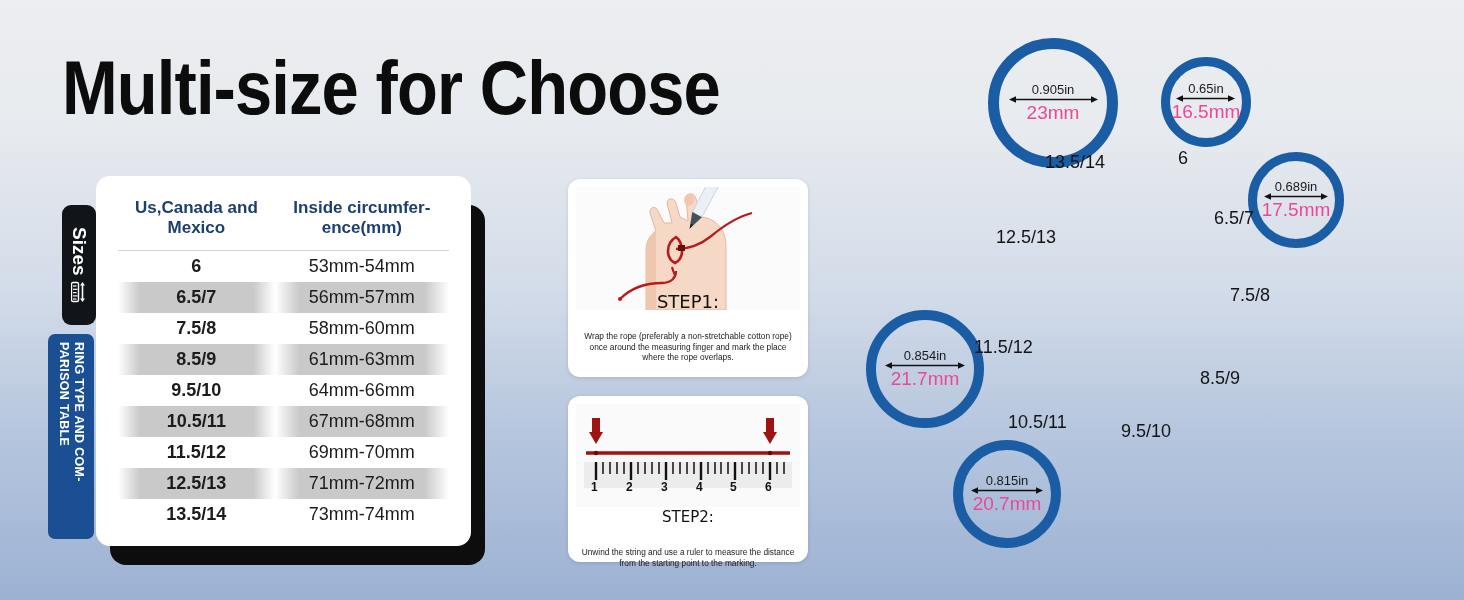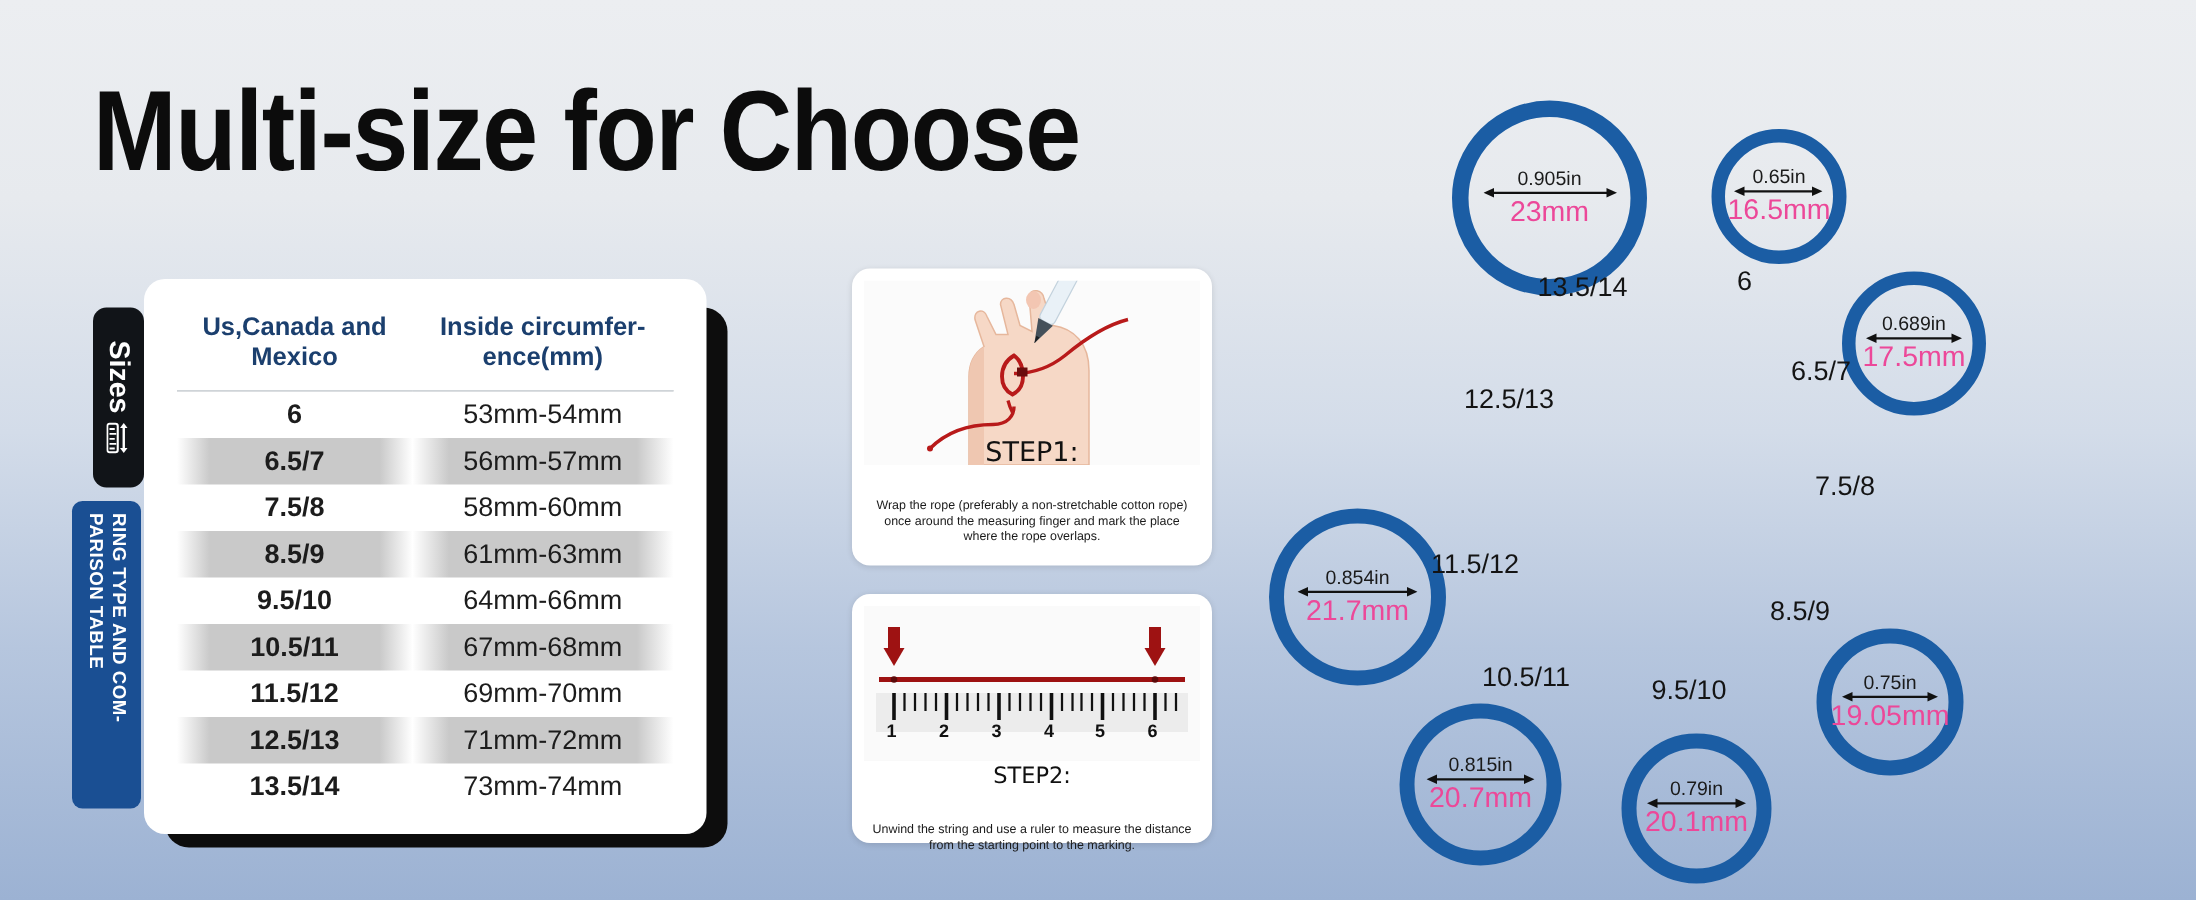--- a/index.html
+++ b/index.html
@@ -43,21 +43,21 @@
     font-size:12.5px; line-height:15px; letter-spacing:0.3px;
     text-align:left; height:190px;
   }
 
   
   #table-shadow {
     position:absolute; left:110px; top:205px; width:375px; height:360px;
     background:#0d0d0d; border-radius:16px;
   }
   #table-card {
-    position:absolute; left:96px; top:186px; width:375px; height:370px;
+    position:absolute; left:96px; top:176px; width:375px; height:370px;
     background:#fff; border-radius:14px; padding:16px 22px 10px 22px;
   }
   #size-table { width:100%; border-collapse:collapse; }
   #size-table th {
     color:#1b3f6e; font-size:17px; font-weight:bold; line-height:20px;
     padding:6px 2px 12px 2px; text-align:center;
     border-bottom:1px solid #cfd4d8;
   }
   #size-table td {
     font-size:18px; color:#1c1c1c; text-align:center;
@@ -76,21 +76,21 @@
   #step1-card { left:568px; top:179px; width:240px; height:198px; padding:8px; }
   #step2-card { left:568px; top:396px; width:240px; height:166px; padding:8px; }
   .step-photo { position:relative; width:100%; height:123px; overflow:hidden;
     background:linear-gradient(to bottom,#fdfdfd,#f2f2f2); }
   .step-label { text-align:center; font-size:15px; color:#111; margin-top:1px;
     font-family:"DejaVu Sans", sans-serif; }
   .step-caption { text-align:center; font-size:8.3px; color:#1a1a1a; line-height:10.5px;
     margin-top:21px; padding:0 2px; }
 
   
-  #rings { position:absolute; left:828px; top:0; width:604px; height:432px;margin-top:29px; }
+  #rings { position:absolute; left:848px; top:0; width:604px; height:432px; }
   .ring {
     position:absolute; border-radius:50%;
     border-style:solid; border-color:#1b5da4;
     display:flex; flex-direction:column; align-items:center; justify-content:center;
   }
   .ring .dimbox { display:flex; flex-direction:column; align-items:center; line-height:1.05; }
   .ring .in { font-size:13px; color:#1a1a1a; }
   .ring .mm { font-size:19px; color:#ec4899; }
   .ring .arrow { position:relative; height:7px; display:block; }
   .ring .arrow svg { display:block; }
@@ -329,55 +329,29 @@
           <svg width="80" height="7" viewBox="0 0 80 7">
             <line x1="5" y1="3.5" x2="75" y2="3.5" stroke="#111" stroke-width="1.5"></line>
             <path d="M0 3.5 L7 0.3 L7 6.7 Z" fill="#111"></path>
             <path d="M80 3.5 L73 0.3 L73 6.7 Z" fill="#111"></path>
           </svg>
         </span>
         <span class="mm">21.7mm</span>
       </div>
     </div>
     <div class="ring-label" style="left: 126px; top: 337px;">11.5/12</div>
-    <div class="ring" style="left: 383px; top: 390px; width: 98px; height: 98px; border-width: 10px;">
-      <div class="dimbox">
-        <span class="in">0.75in</span>
-        <span class="arrow">
-          <svg width="64" height="7" viewBox="0 0 64 7">
-            <line x1="5" y1="3.5" x2="59" y2="3.5" stroke="#111" stroke-width="1.5"></line>
-            <path d="M0 3.5 L7 0.3 L7 6.7 Z" fill="#111"></path>
-            <path d="M64 3.5 L57 0.3 L57 6.7 Z" fill="#111"></path>
-          </svg>
-        </span>
-        <span class="mm">19.05mm</span>
-      </div>
-    </div>
     <div class="ring-label" style="left: 352px; top: 368px;">8.5/9</div>
     <div class="ring" style="left: 105px; top: 440px; width: 108px; height: 108px; border-width: 10px;">
       <div class="dimbox">
         <span class="in">0.815in</span>
         <span class="arrow">
           <svg width="72" height="7" viewBox="0 0 72 7">
             <line x1="5" y1="3.5" x2="67" y2="3.5" stroke="#111" stroke-width="1.5"></line>
             <path d="M0 3.5 L7 0.3 L7 6.7 Z" fill="#111"></path>
             <path d="M72 3.5 L65 0.3 L65 6.7 Z" fill="#111"></path>
           </svg>
         </span>
         <span class="mm">20.7mm</span>
       </div>
     </div>
     <div class="ring-label" style="left: 160px; top: 412px;">10.5/11</div>
-    <div class="ring" style="left: 253px; top: 460px; width: 100px; height: 100px; border-width: 10px;">
-      <div class="dimbox">
-        <span class="in">0.79in</span>
-        <span class="arrow">
-          <svg width="66" height="7" viewBox="0 0 66 7">
-            <line x1="5" y1="3.5" x2="61" y2="3.5" stroke="#111" stroke-width="1.5"></line>
-            <path d="M0 3.5 L7 0.3 L7 6.7 Z" fill="#111"></path>
-            <path d="M66 3.5 L59 0.3 L59 6.7 Z" fill="#111"></path>
-          </svg>
-        </span>
-        <span class="mm">20.1mm</span>
-      </div>
-    </div>
     <div class="ring-label" style="left: 273px; top: 421px;">9.5/10</div>
   </div>
 
 </body></html>

